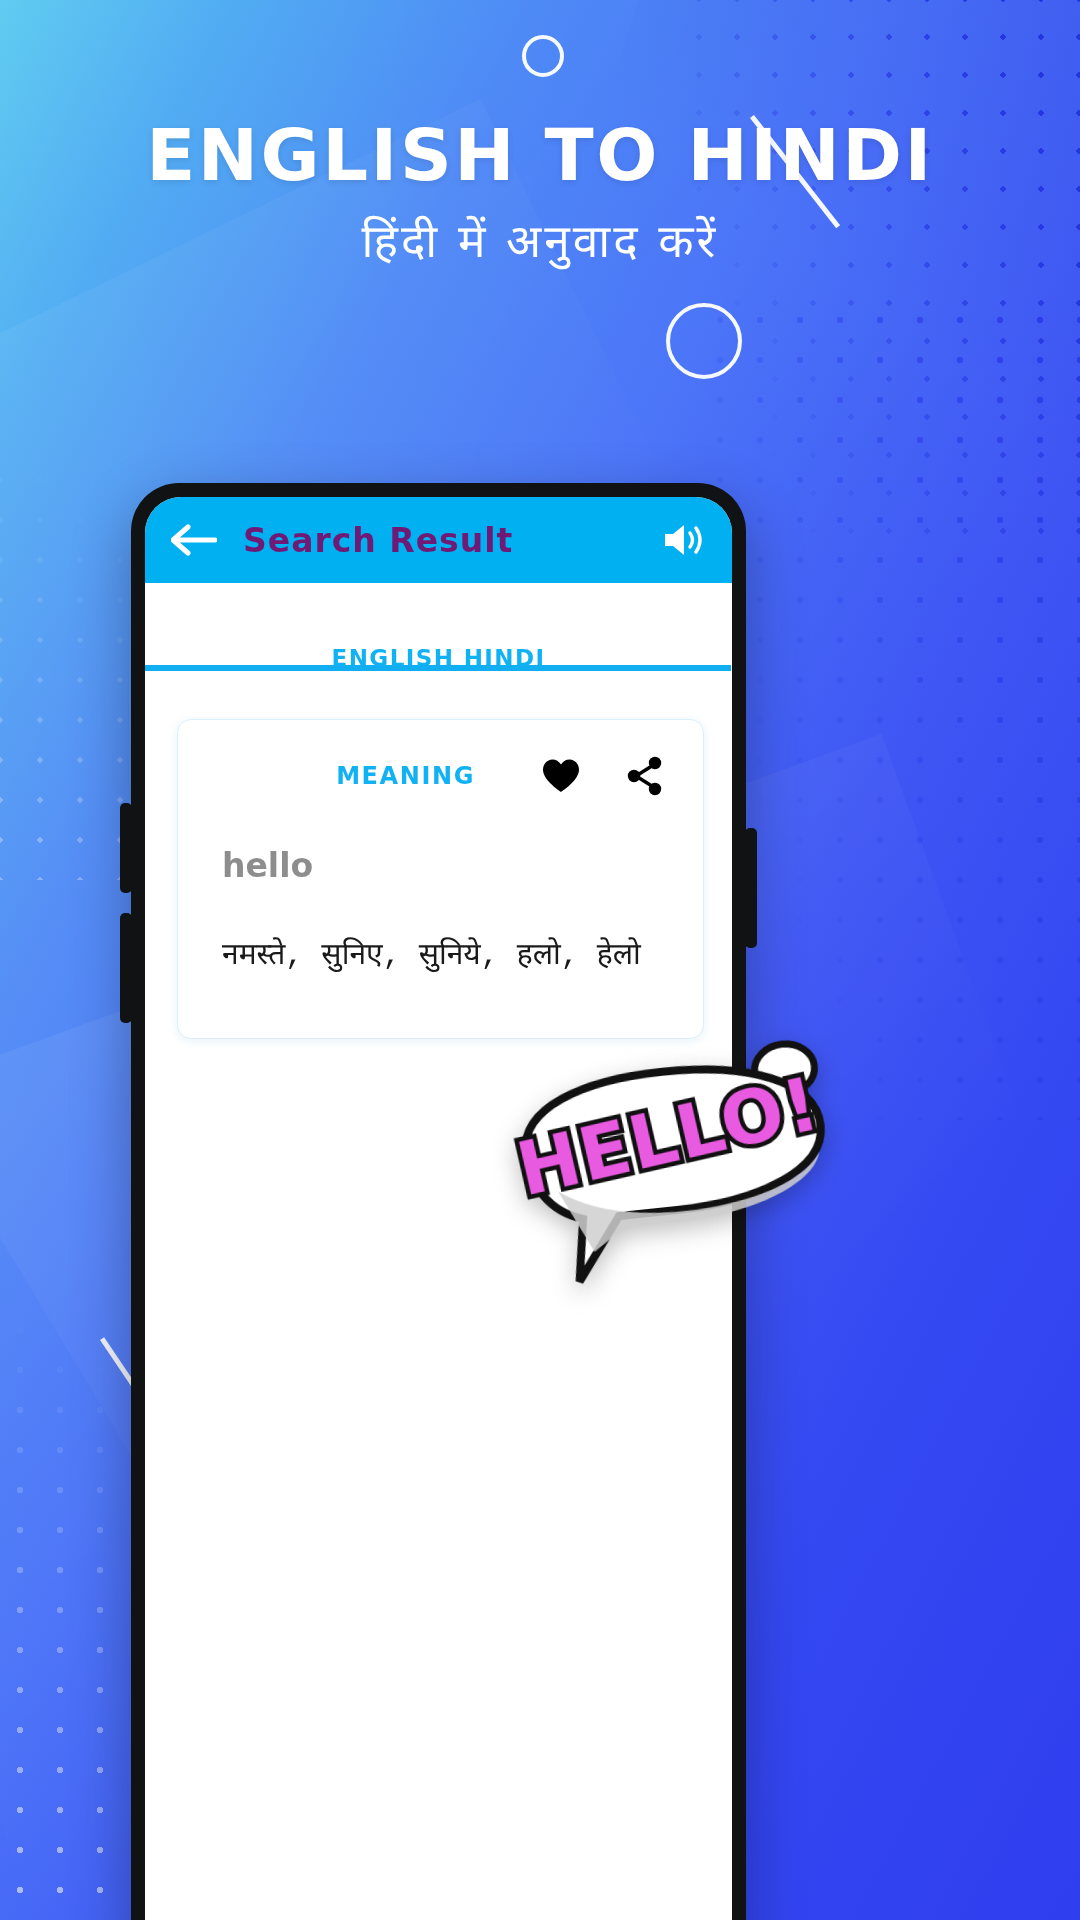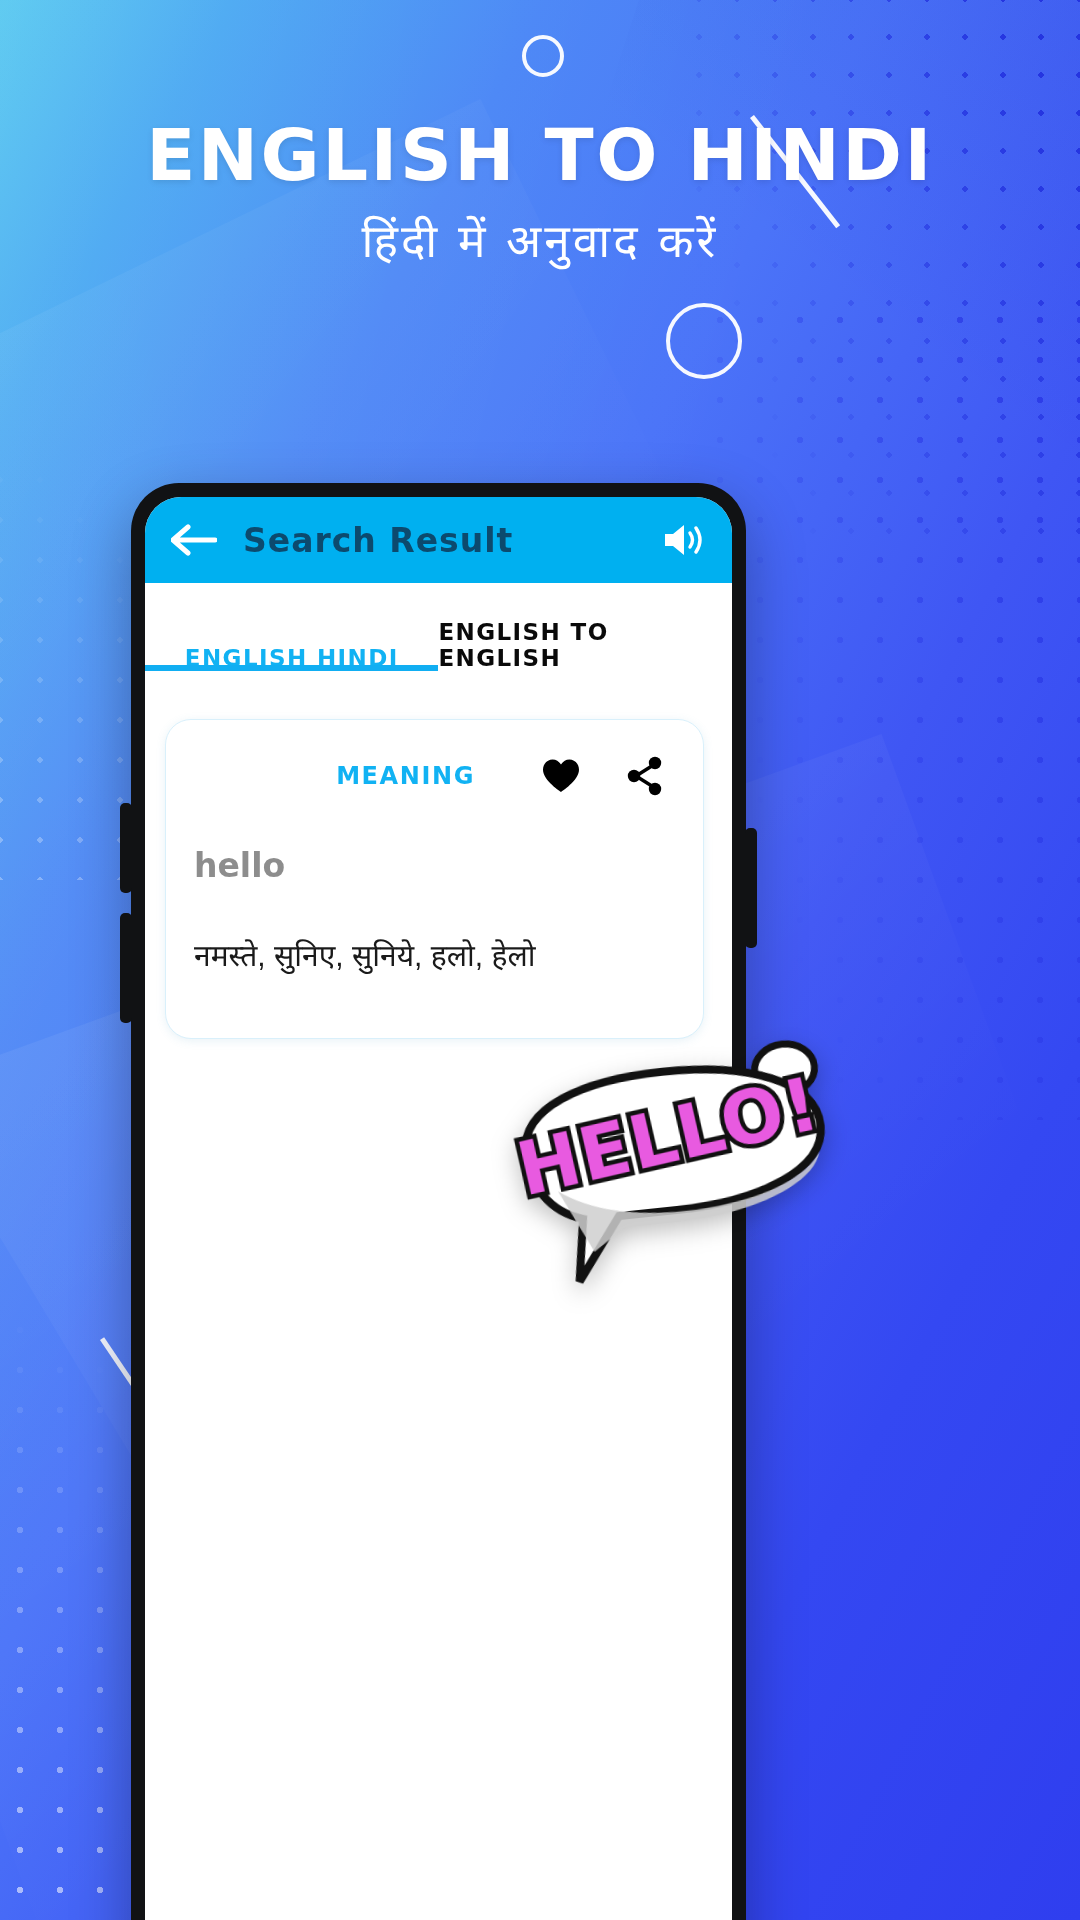--- a/index.html
+++ b/index.html
@@ -123,21 +123,21 @@
     border-radius:36px 36px 0 0;
     overflow:hidden;
   }
 
   .appbar {
     height:86px; background:#00b0f0;
     display:flex; align-items:center; padding:0 26px;
   }
   .back-icon { width:46px; height:34px; flex:0 0 auto; }
   .appbar-title {
-    color:#0c4a6e; font-size:33px; font-weight:bold;
+    color:#701a75; font-size:33px; font-weight:bold;
     letter-spacing:1px; margin-left:26px;
     font-family:"DejaVu Sans", sans-serif;
     flex:1 1 auto;
   }
   .speaker-icon { width:44px; height:40px; flex:0 0 auto; }
 
   .tabs { display:flex; background:#ffffff; height:88px;align-items:flex-end; }
   .tab {
     flex:1 1 50%;
     display:flex; align-items:center; justify-content:center;
@@ -146,26 +146,26 @@
     font-family:"DejaVu Sans", sans-serif;
   }
   .tab.active { color:#11b2f3; }
   .tab.inactive { color:#0a0a0a; }
   .tab.active::after {
     content:""; position:absolute; left:0; right:1px; bottom:0;
     height:6px; background:#11aef2;
   }
 
   .card {
-    margin:48px 28px 0 20px;
+    margin:48px 28px 0 32px;
     background:#ffffff;
     border:1px solid #d9f0fb;
-    border-radius:26px;
+    border-radius:14px;
     box-shadow:0 2px 10px rgba(90,160,200,.14);
-    padding:26px 26px 44px 28px;
+    padding:26px 26px 44px 44px;
     min-height:320px;
   }
   .card-head {
     display:flex; align-items:center; justify-content:flex-end;
     gap:44px; padding-right:12px; margin-top:10px;
   }
   .meaning-label {
     color:#11b2f3; font-size:24px; font-weight:bold; letter-spacing:1.6px;
     margin-right:22px;
     font-family:"DejaVu Sans", sans-serif;
@@ -174,21 +174,21 @@
   .share-icon { width:40px; height:40px; }
 
   .word {
     margin-top:50px;
     font-size:33px; font-weight:bold; color:#8d8d8d;
     font-family:"DejaVu Sans", sans-serif;
   }
   .translation {
     margin-top:50px;
     font-size:30px; color:#1a1a1a; line-height:1.4;
-    font-family:Liberation Sans, sans-serif;
+    font-family:Liberation Mono, monospace;
   }
 
   
   .sticker {
     position:absolute; left:495px; top:1045px;
     width:360px; height:260px;
     transform:rotate(-6deg);
   }
   .sticker svg { width:100%; height:100%; display:block;
     filter:drop-shadow(0 8px 12px rgba(0,0,0,.25)); }
@@ -236,23 +236,20 @@
           <path d="M3 14 H11 L22 5 V35 L11 26 H3 Z" fill="#ffffff"></path>
           <path d="M28 13 Q33 20 28 27" stroke="#ffffff" stroke-width="3.4" fill="none" stroke-linecap="round"></path>
           <path d="M34 8 Q42 20 34 32" stroke="#ffffff" stroke-width="3.4" fill="none" stroke-linecap="round"></path>
         </svg>
       </span>
     </div>
 
     <div class="tabs">
       <div class="tab active">
         <span>ENGLISH HINDI</span>
-      </div>
-      <div class="tab inactive">
-        <span>ENGLISH TO ENGLISH</span>
       </div>
     </div>
 
     <div class="card">
       <div class="card-head">
         <span class="meaning-label">MEANING</span>
         <span class="heart-icon">
           <svg viewBox="0 0 40 36" xmlns="http://www.w3.org/2000/svg">
             <path d="M20 34 C20 34 2 22.5 2 11.8 C2 5.6 6.6 1.6 11.6 1.6
                      C15.3 1.6 18.3 3.8 20 6.6 C21.7 3.8 24.7 1.6 28.4 1.6

